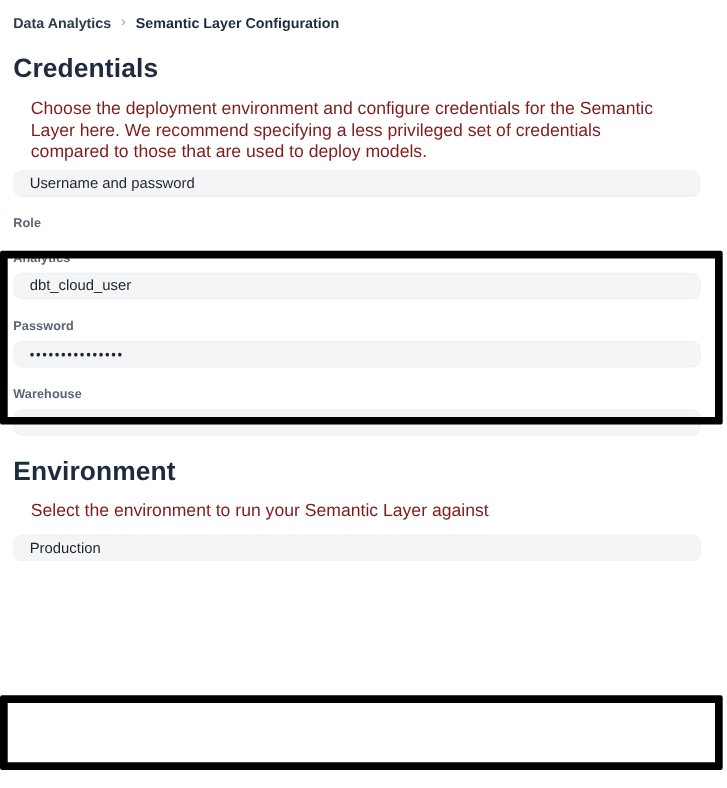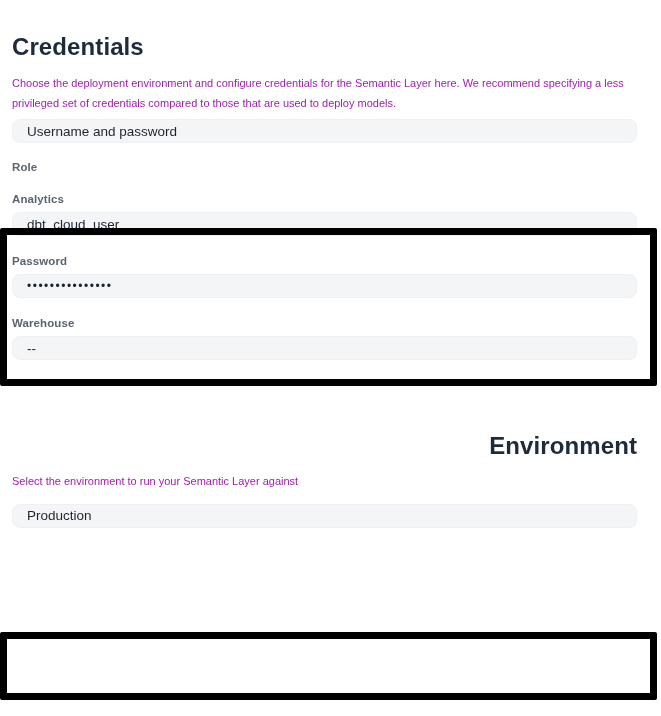--- a/index.html
+++ b/index.html
@@ -6,23 +6,23 @@
   body{font-family:"Liberation Sans","DejaVu Sans",sans-serif;color:#16181d;}
   .page{position:relative;width:661px;height:716px;overflow:hidden;background:#fff;}
   .inner{padding:12px 24px 0 12px;}
 
   .breadcrumb{display:flex;align-items:center;gap:9px;font-size:13px;height:16px;}
   .crumb{font-weight:600;color:#2e3a48;cursor:pointer;}
   .crumb.current{font-weight:700;color:#1e2b3c;cursor:default;}
   .sep{color:#9aa2ad;font-size:13px;font-weight:400;transform:translateY(-1px);}
 
   h1{font-size:24px;line-height:22px;font-weight:700;color:#1e2b3c;margin:24px 0 0;letter-spacing:.1px;}
-  h1.env{margin-top:75px;text-align:right;}
+  h1.env{margin-top:22px;}
 
-  .desc{font-size:11px;line-height:19.5px;margin:16px 0 0;max-width:627px;color:#a21caf;}
+  .desc{font-size:16px;line-height:19.5px;margin:16px 16px 0;max-width:627px;color:#7f1d1d;}
   .env-desc{margin-top:15px;}
 
   .label{font-size:11.5px;line-height:13px;font-weight:700;color:#5a6472;letter-spacing:.1px;}
   .mt16{margin-top:16px;}
   .mt18{margin-top:18px;}
   .mt19{margin-top:19px;}
 
   .field{height:24px;background:#f4f5f7;border:1px solid #eef0f3;border-radius:8px;
          display:flex;align-items:center;padding:0 14px;font-size:13.5px;color:#1e2530;
          margin-top:6px;box-sizing:border-box;cursor:pointer;}
@@ -33,20 +33,25 @@
       border-radius:2px;pointer-events:none;background:transparent;}
   #hl-credentials{top:228px;height:158px;}
   #hl-environment{top:632px;height:68px;}
 </style>
 </head>
 <body>
 
 <div class="page">
   <div class="inner">
 
+    <nav class="breadcrumb">
+      <span class="crumb">Data Analytics</span>
+      <span class="sep">›</span>
+      <span class="crumb current">Semantic Layer Configuration</span>
+    </nav>
 
     <h1>Credentials</h1>
 
     <p class="desc">Choose the deployment environment and configure credentials for the Semantic Layer here. We recommend specifying a less privileged set of credentials compared to those that are used to deploy models.</p>
 
     <div>
       <div class="field">
         <span>Username and password</span>
       </div>
     </div>

